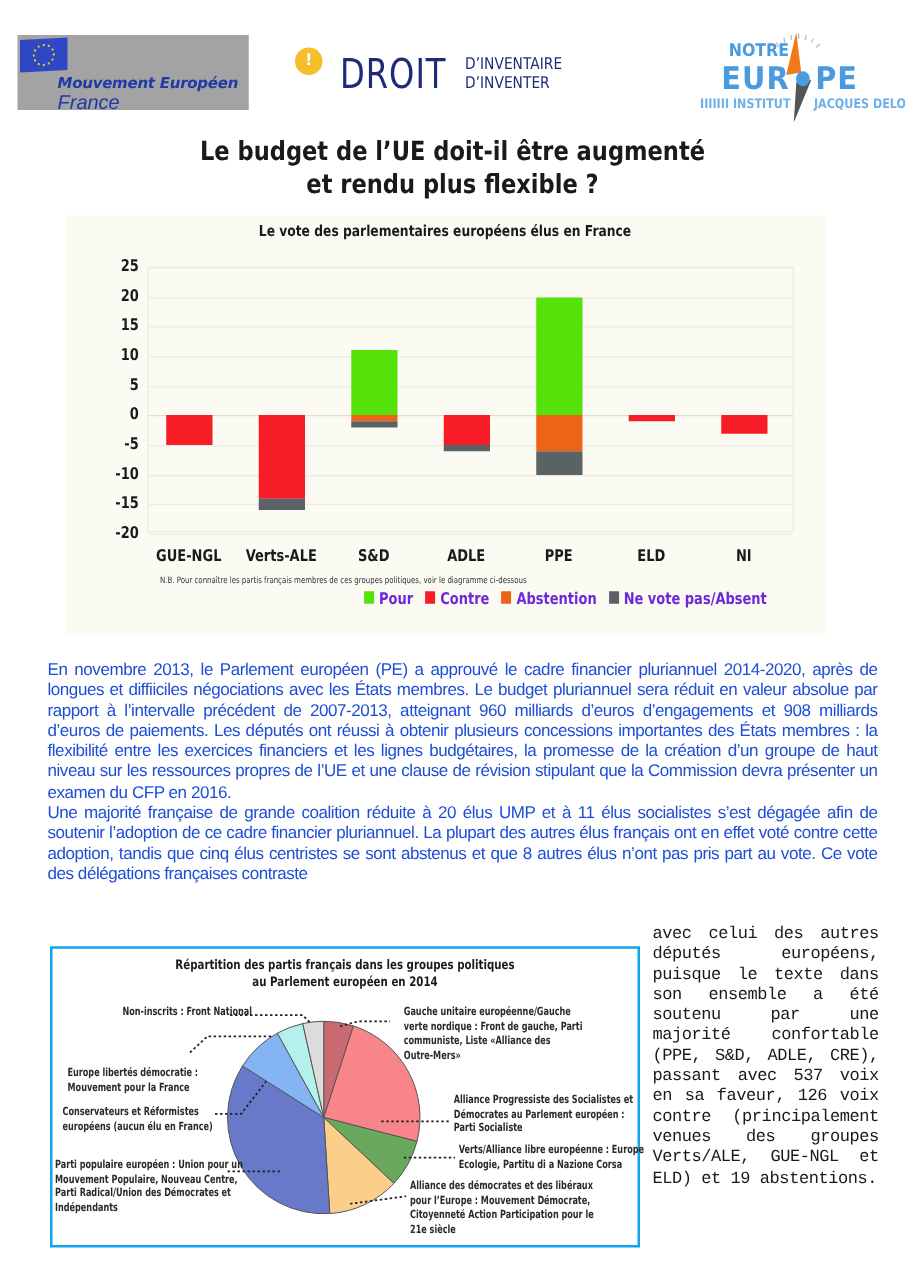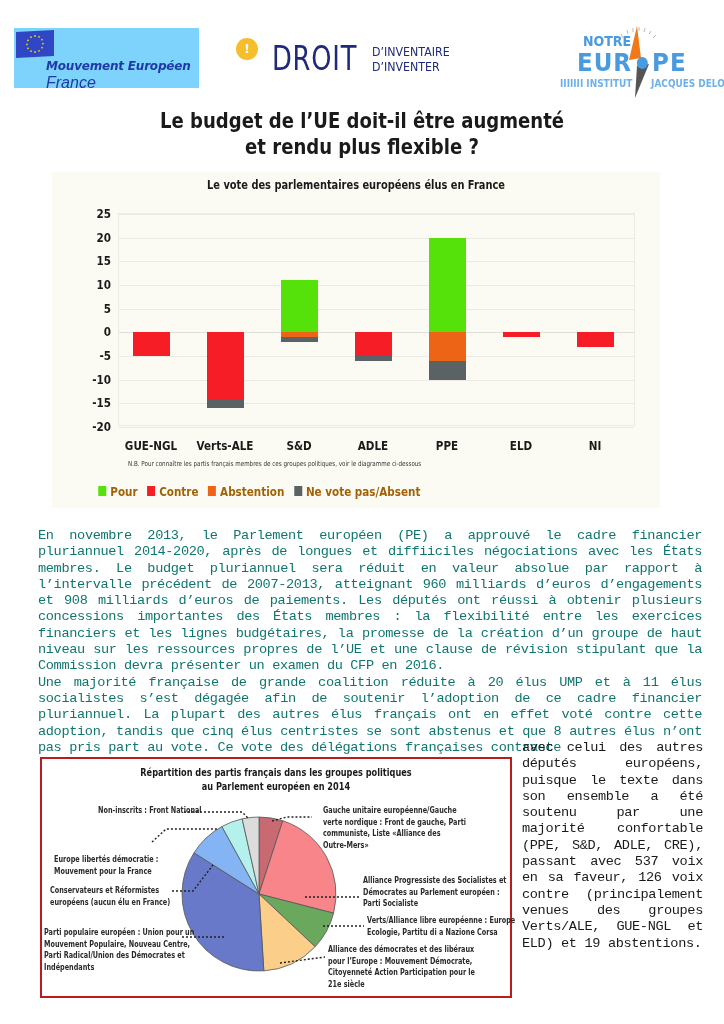--- a/index.html
+++ b/index.html
@@ -1,20 +1,20 @@
 <!DOCTYPE html>
 <html><head>
 <meta charset="utf-8">
 <style>
   * { box-sizing: border-box; margin: 0; padding: 0; }
   html, body { width: 724px; height: 1024px; background: #ffffff; overflow: hidden; }
   body { position: relative; font-family: "DejaVu Serif", serif; color: #1a1a1a; }
 
   .logos { position: absolute; top: 0; left: 0; width: 724px; height: 100px; }
-  .logo-me { position: absolute; left: 14px; top: 28px; width: 185px; height: 60px; background: #7dd3fc; }
+  .logo-me { position: absolute; left: 14px; top: 28px; width: 185px; height: 60px; background: #a3a3a3; }
   .eu-flag { position: absolute; left: 2px; top: 3px; width: 38px; height: 26px; background: #2f47c4; transform: skewY(-3deg); }
   .eu-flag svg { position: absolute; left: 0; top: 0; }
   .me-name { position: absolute; left: 32px; top: 31px; font-family: "DejaVu Sans", sans-serif; font-weight: bold; font-style: italic; font-size: 12px; color: #1f3aa6; white-space: nowrap; letter-spacing: -0.2px; }
   .me-country { position: absolute; left: 32px; top: 46px; font-family: "Liberation Sans", sans-serif; font-style: italic; font-size: 16px; color: #1f3aa6; }
 
   .logo-droit { position: absolute; left: 232px; top: 36px; width: 250px; height: 50px; }
   .droit-bubble { position: absolute; left: 4px; top: 2px; width: 22px; height: 22px; border-radius: 50%; background: #f5be2a; color: #fff; font-family: "DejaVu Sans", sans-serif; font-weight: bold; font-size: 13px; text-align: center; line-height: 22px; }
   .droit-main { position: absolute; left: 40px; top: 6px; font-family: "DejaVu Sans", sans-serif; font-size: 33px; letter-spacing: 1px; color: #1f2a7a; transform: scaleX(0.78); transform-origin: left top; line-height: 1; }
   .droit-sub { position: absolute; left: 140px; top: 8px; font-family: "DejaVu Sans", sans-serif; font-size: 13px; color: #1f2a7a; line-height: 15px; transform: scaleX(0.85); transform-origin: left top; white-space: nowrap; }
 
@@ -27,30 +27,30 @@
   .title { position: absolute; left: 0; top: 108px; width: 724px; text-align: center; font-family: "DejaVu Sans", sans-serif; font-weight: bold; font-size: 21px; line-height: 26px; color: #1a1a1a; transform: scaleX(0.86); transform-origin: 362px 0; }
 
   .chart-panel { position: absolute; left: 52px; top: 172px; width: 608px; height: 336px; background: #fcfbf3; }
   .chart-title { position: absolute; left: 0; top: 6px; width: 608px; text-align: center; font-family: "DejaVu Sans", sans-serif; font-weight: bold; font-size: 12px; transform: scaleX(0.82); transform-origin: 304px 0; color: #1a1a1a; }
   .plot { position: absolute; left: 66px; top: 41px; width: 517px; height: 213px; border: 1px solid #ecebe2; }
   .gridline { position: absolute; left: 0; width: 100%; height: 1px; background: #ecebe2; }
   .ytick { position: absolute; left: -40px; width: 32px; text-align: right; font-family: "DejaVu Sans", sans-serif; font-weight: bold; font-size: 13px; transform: scaleX(0.8); transform-origin: right center; color: #1a1a1a; line-height: 14px; }
   .bar-seg { position: absolute; width: 37px; }
   .xcat { position: absolute; top: 266px; width: 74px; text-align: center; font-family: "DejaVu Sans", sans-serif; font-weight: bold; font-size: 13px; transform: scaleX(0.8); color: #1a1a1a; }
   .chart-note { position: absolute; left: 76px; top: 288px; font-family: "DejaVu Sans", sans-serif; font-size: 7px; color: #333; white-space: nowrap; transform: scaleX(0.8); transform-origin: left top; }
-  .legend { position: absolute; left: 0; top: 312px; width: 608px; text-align: left; font-family: "DejaVu Sans", sans-serif; font-weight: bold; font-size: 13px; color: #a16207; }
+  .legend { position: absolute; left: 0; top: 300px; width: 608px; text-align: right; font-family: "DejaVu Sans", sans-serif; font-weight: bold; font-size: 13px; color: #6d28d9; }
   .legend-inner { display: inline-block; transform: scaleX(0.8); transform-origin: center; white-space: nowrap; }
   .legend-item { display: inline-block; margin: 0 6px; }
   .legend-sw { display: inline-block; width: 10px; height: 10px; margin-right: 5px; vertical-align: 0px; }
 
-  .body-text { position: absolute; left: 38px; top: 528px; width: 664px; font-family: Liberation Mono, monospace; font-size: 13.6px; line-height: 16.3px; text-align: justify; color: #0f766e; letter-spacing: -0.35px; }
+  .body-text { position: absolute; left: 38px; top: 528px; width: 664px; font-family: Liberation Sans, sans-serif; font-size: 13.6px; line-height: 16.3px; text-align: justify; color: #1d4ed8; letter-spacing: -0.35px; }
   .body-text p { margin: 0; }
   .side-text { position: absolute; left: 522px; top: 740px; width: 181px; font-family: Liberation Mono, monospace; font-size: 13.6px; line-height: 16.3px; text-align: justify; color: #1a1a1a; letter-spacing: -0.35px; }
 
-  .pie-box { position: absolute; left: 40px; top: 757px; width: 472px; height: 241px; border: 2px solid #b91c1c; background: #fff; }
+  .pie-box { position: absolute; left: 40px; top: 757px; width: 472px; height: 241px; border: 2px solid #0ea5e9; background: #fff; }
   .pie-title { position: absolute; left: 0; top: 6px; width: 468px; text-align: center; font-family: "DejaVu Sans", sans-serif; font-weight: bold; font-size: 10.5px; line-height: 14px; transform: scaleX(0.78); transform-origin: 234px 0; color: #1a1a1a; }
   .pie-svg { position: absolute; left: 0; top: 0; }
   .pie-label { position: absolute; font-family: "DejaVu Sans", sans-serif; font-weight: bold; font-size: 9px; line-height: 11.5px; color: #2a2a2a; transform: scaleX(0.72); transform-origin: left top; white-space: nowrap; }
 </style>
 </head>
 <body>
 
 <div class="logos">
   <div class="logo-me">
     <div class="eu-flag">

